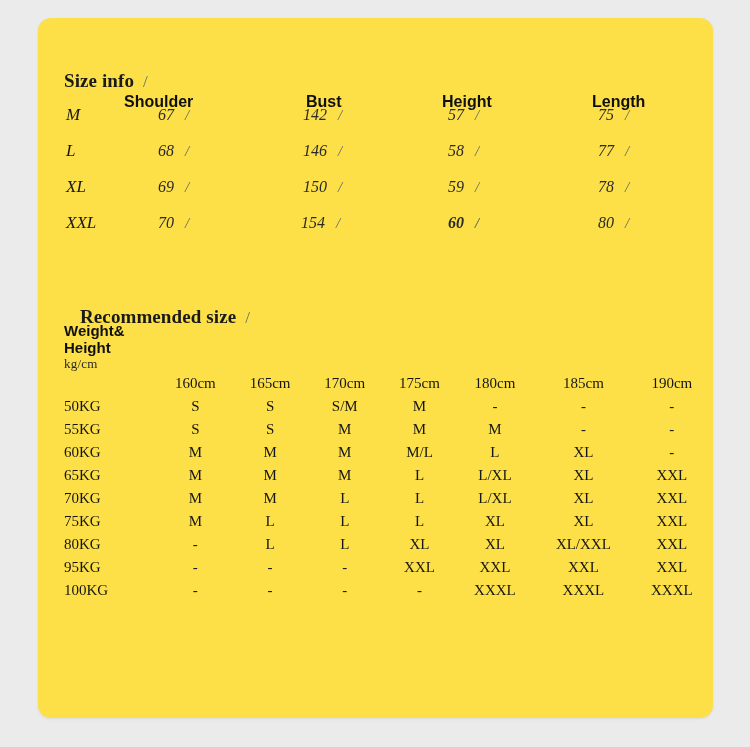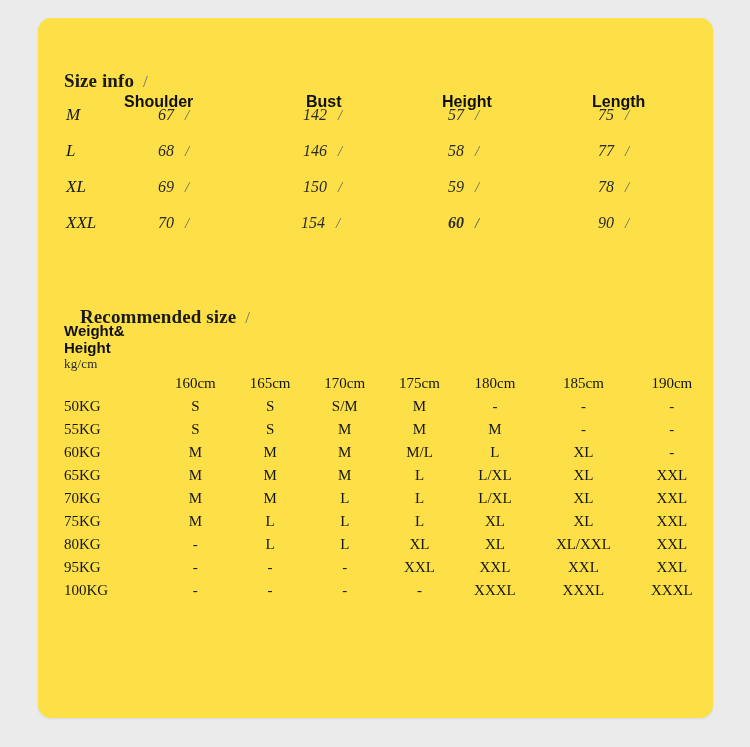--- a/index.html
+++ b/index.html
@@ -157,21 +157,21 @@
   <div class="abs si-size" style="left:28px;  top:159px;">XL</div>
   <div class="abs si-val" style="left:120px; top:160px;"><span>69</span><span class="sl">/</span></div>
   <div class="abs si-val" style="left:265px; top:160px;"><span>150</span><span class="sl">/</span></div>
   <div class="abs si-val" style="left:410px; top:160px;"><span>59</span><span class="sl">/</span></div>
   <div class="abs si-val" style="left:560px; top:160px;"><span>78</span><span class="sl">/</span></div>
 
   <div class="abs si-size" style="left:28px;  top:195px;">XXL</div>
   <div class="abs si-val" style="left:120px; top:196px;"><span>70</span><span class="sl">/</span></div>
   <div class="abs si-val" style="left:263px; top:196px;"><span>154</span><span class="sl">/</span></div>
   <div class="abs si-val" style="left:410px; top:196px;font-weight:bold;"><span>60</span><span class="sl">/</span></div>
-  <div class="abs si-val" style="left:560px; top:196px;"><span>90</span><span class="sl">/</span></div>
+  <div class="abs si-val" style="left:560px; top:196px;"><span>80</span><span class="sl">/</span></div>
 
   <div class="abs section-title" style="left:42px; top:288px;">
     <span>Recommended size</span><span class="section-slash">/</span>
   </div>
 
   <div class="abs rec-corner" style="left:26px; top:304px;">
     <span>Weight&amp;</span><br>
     <span>Height</span>
     <span class="unit">kg/cm</span>
   </div>

